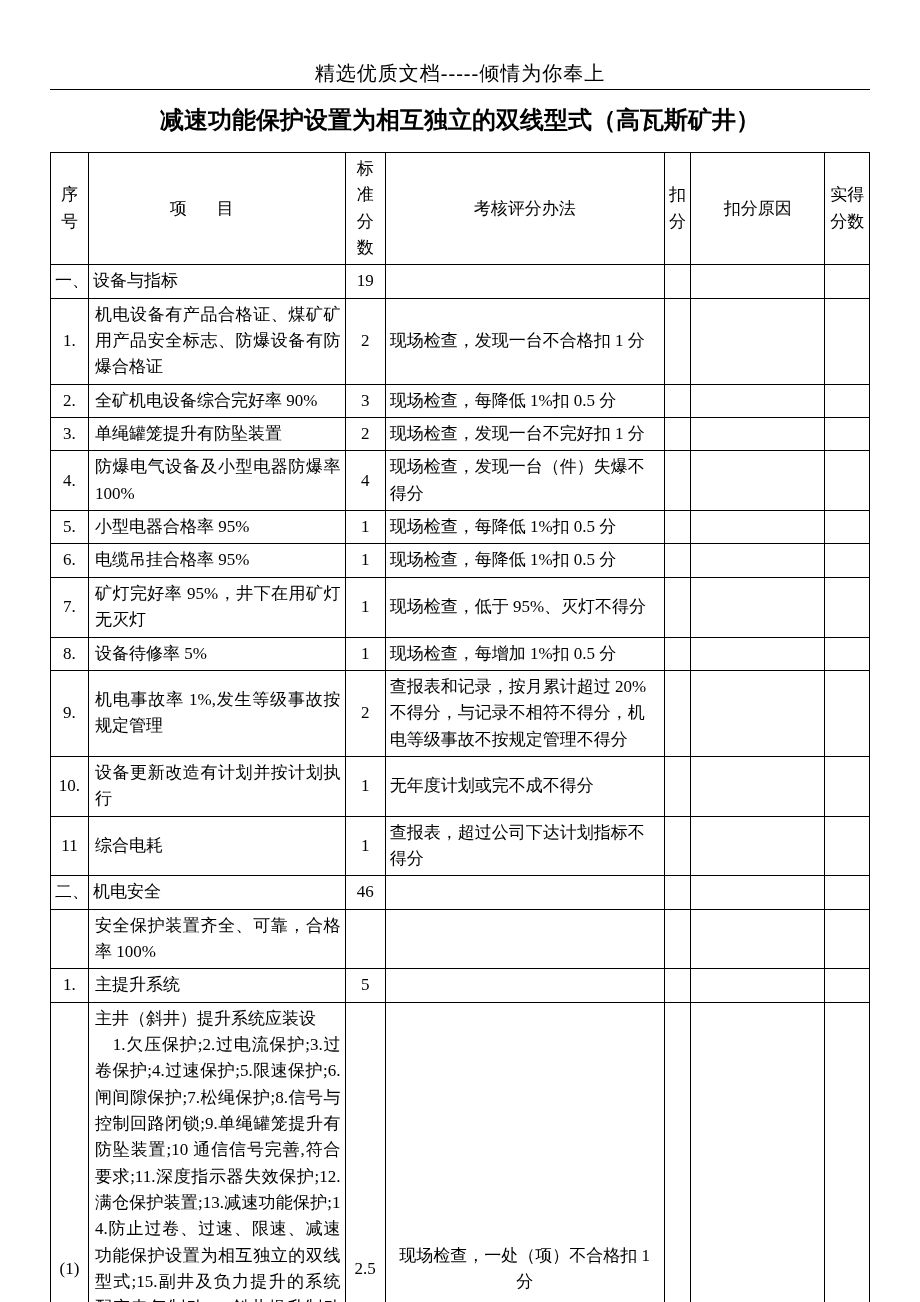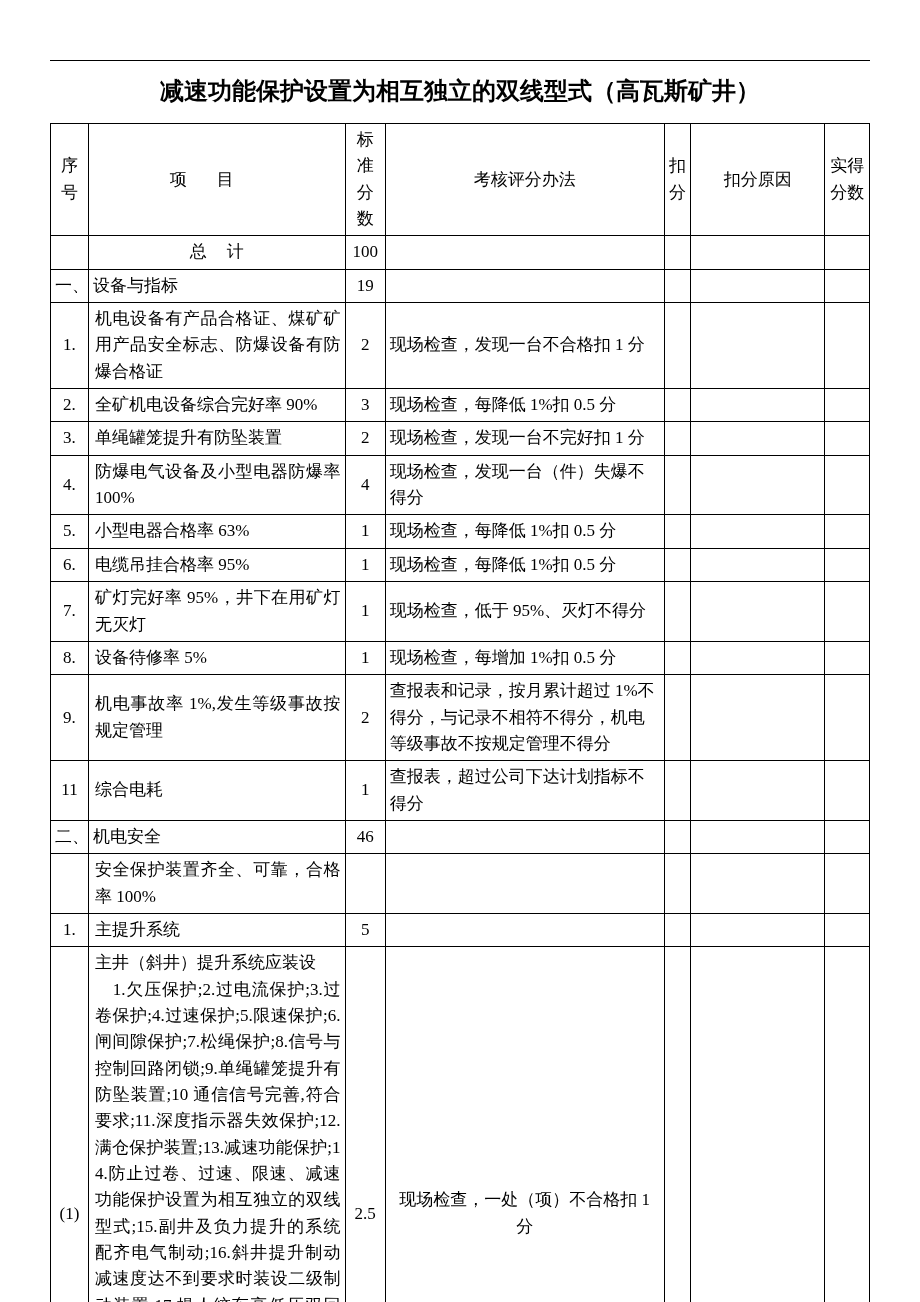--- a/index.html
+++ b/index.html
@@ -69,20 +69,21 @@
   }
   .item-header {
     letter-spacing: 30px;
     text-indent: 30px;
   }
 </style>
 </head>
 <body>
 
 <div class="page">
+  <div class="top-banner">精选优质文档-----倾情为你奉上</div>
   <hr class="top-rule">
   <div class="title">减速功能保护设置为相互独立的双线型式（高瓦斯矿井）</div>
 
   <table>
     <colgroup>
       <col class="col-idx">
         <col class="col-item">
         <col class="col-std">
       <col class="col-mthd">
         <col class="col-ded">
@@ -101,29 +102,20 @@
             <span>扣分</span>
           </th>
         <th>扣分原因</th>
         <th class="header-vertical">
             <span>实得分数</span>
           </th>
       </tr>
     </thead>
     <tbody id="tbody">
         <tr>
-          <td class="c"></td>
-          <td class="c"><span style="letter-spacing: 20px; margin-left: 20px;">总计</span></td>
-          <td class="c">100</td>
-          <td></td>
-          <td></td>
-          <td></td>
-          <td></td>
-        </tr>
-        <tr>
           <td class="c">一、</td>
           <td>设备与指标</td>
           <td class="c">19</td>
           <td></td>
           <td></td>
           <td></td>
           <td></td>
         </tr>
         <tr>
           <td class="c">1.</td>
@@ -156,21 +148,21 @@
           <td class="c">4.</td>
           <td class="j">防爆电气设备及小型电器防爆率 100%</td>
           <td class="c">4</td>
           <td>现场检查，发现一台（件）失爆不得分</td>
           <td></td>
           <td></td>
           <td></td>
         </tr>
         <tr>
           <td class="c">5.</td>
-          <td class="j">小型电器合格率 63%</td>
+          <td class="j">小型电器合格率 95%</td>
           <td class="c">1</td>
           <td>现场检查，每降低 1%扣 0.5 分</td>
           <td></td>
           <td></td>
           <td></td>
         </tr>
         <tr>
           <td class="c">6.</td>
           <td class="j">电缆吊挂合格率 95%</td>
           <td class="c">1</td>
@@ -194,21 +186,30 @@
           <td class="c">1</td>
           <td>现场检查，每增加 1%扣 0.5 分</td>
           <td></td>
           <td></td>
           <td></td>
         </tr>
         <tr>
           <td class="c">9.</td>
           <td class="j">机电事故率 1%,发生等级事故按规定管理</td>
           <td class="c">2</td>
-          <td>查报表和记录，按月累计超过 1%不得分，与记录不相符不得分，机电等级事故不按规定管理不得分</td>
+          <td>查报表和记录，按月累计超过 20%不得分，与记录不相符不得分，机电等级事故不按规定管理不得分</td>
+          <td></td>
+          <td></td>
+          <td></td>
+        </tr>
+        <tr>
+          <td class="c">10.</td>
+          <td class="j">设备更新改造有计划并按计划执行</td>
+          <td class="c">1</td>
+          <td>无年度计划或完不成不得分</td>
           <td></td>
           <td></td>
           <td></td>
         </tr>
         <tr>
           <td class="c">11</td>
           <td class="j">综合电耗</td>
           <td class="c">1</td>
           <td>查报表，超过公司下达计划指标不得分</td>
           <td></td>

